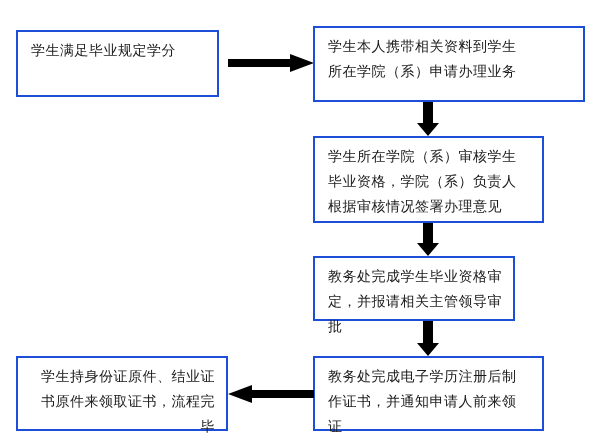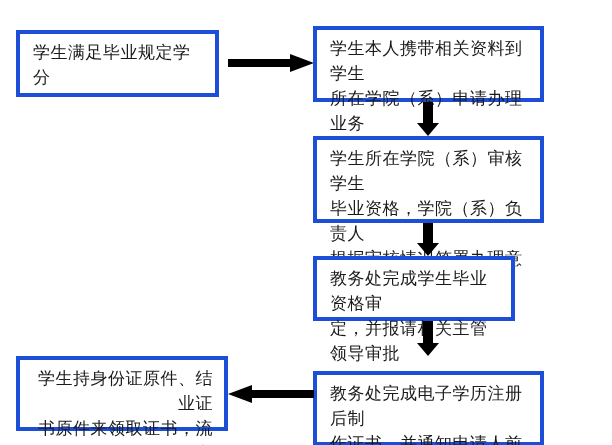--- a/index.html
+++ b/index.html
@@ -19,37 +19,37 @@
     position: absolute;
     left: 0;
     top: 0;
     width: 612px;
     height: 445px;
   }
 
   .node {
     position: absolute;
     box-sizing: border-box;
-    border: 4px solid #1d4ed8;
+    border: 2px solid #1d4ed8;
     background: #ffffff;
     color: #1a1a1a;
-    font-size: 17px;
+    font-size: 14px;
     line-height: 25px;
     letter-spacing: 0.5px;
     padding: 6px 11px 6px 13px;
     text-align: left;
     white-space: pre-line;
   }
 
   
   .node-start        { left: 16px;  top: 30px;  width: 203px; height: 67px; }
-  .node-apply        { left: 313px; top: 26px;  width: 231px; height: 76px; }
+  .node-apply        { left: 313px; top: 26px;  width: 272px; height: 76px; }
   .node-review       { left: 313px; top: 136px; width: 231px; height: 87px; font-family: Liberation Serif, serif; }
   .node-academic     { left: 313px; top: 256px; width: 202px; height: 65px; }
-  .node-issue        { left: 313px; top: 356px; width: 231px; height: 75px; margin-top: 15px; }
+  .node-issue        { left: 313px; top: 356px; width: 231px; height: 75px; }
   .node-collect      { left: 16px;  top: 356px; width: 212px; height: 75px; text-align: right; }
 
   
   .arrow {
     position: absolute;
   }
   .arrow .shaft {
     position: absolute;
     background: #000000;
   }

